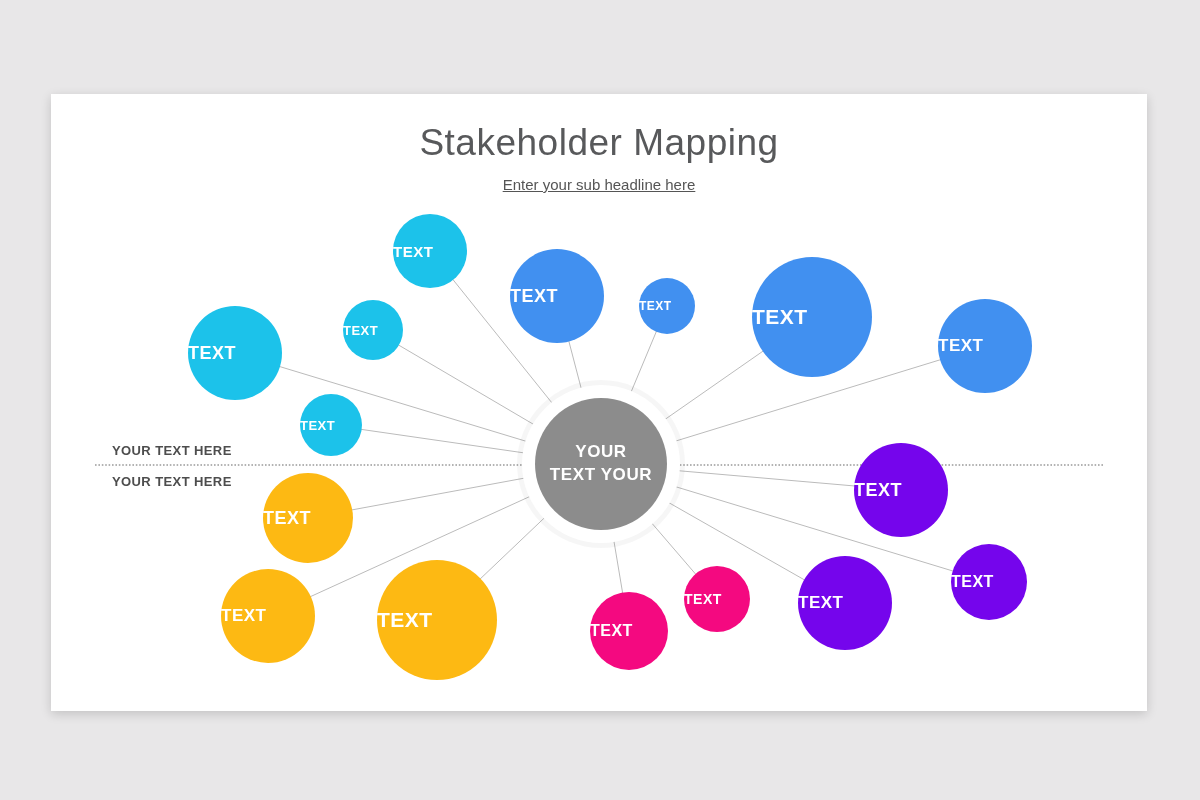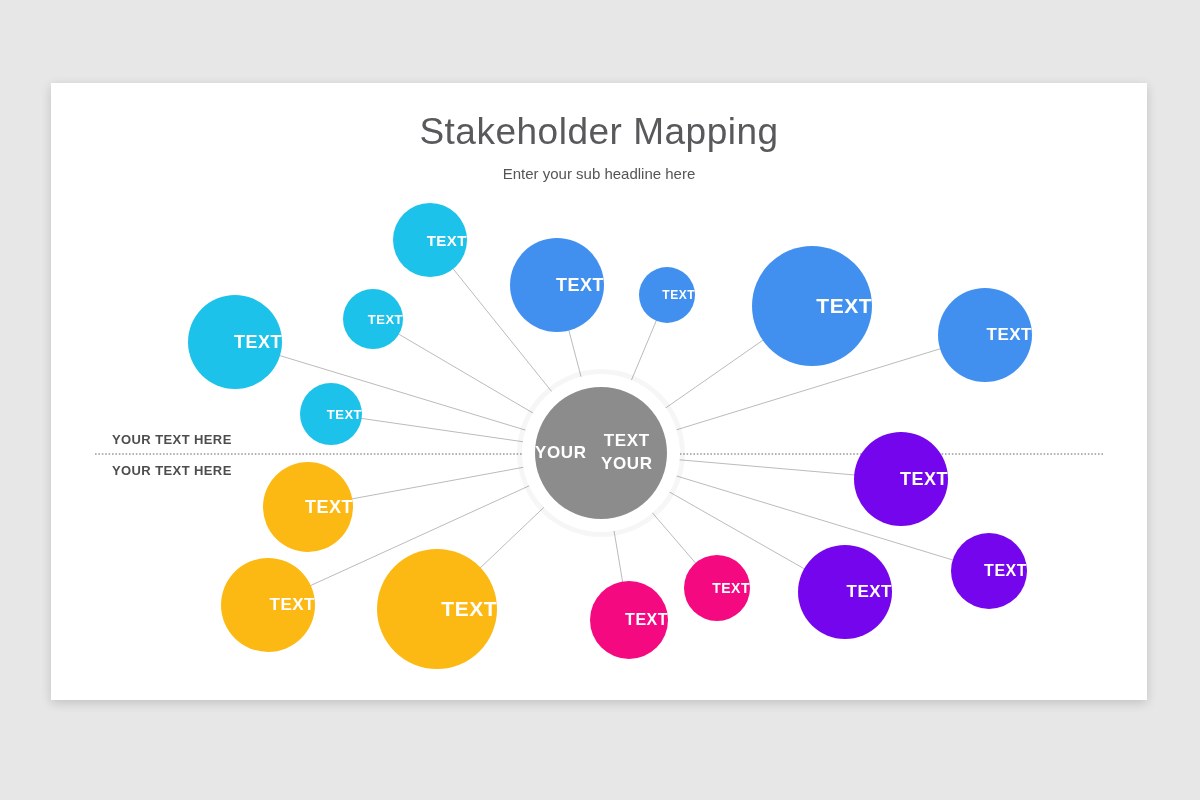--- a/index.html
+++ b/index.html
@@ -4,58 +4,58 @@
 <style>
   html,body{margin:0;padding:0;}
   body{
     width:1200px;height:800px;
     background:#E8E7E8;
     font-family:"Liberation Sans", sans-serif;
     position:relative;
     overflow:hidden;
   }
   .slide{
-    position:absolute;left:51px;top:83px;width:1096px;height:617px;
+    position:absolute;left:51px;top:94px;width:1096px;height:617px;
     background:#FFFFFF;
     box-shadow:0 3px 10px rgba(0,0,0,0.16);
   }
   .title{
     position:absolute;left:0;top:28px;width:1096px;
     text-align:center;
     font-size:37px;font-weight:400;color:#58595B;
     letter-spacing:0.5px;
   }
   .subtitle{
     position:absolute;left:0;top:82px;width:1096px;
     text-align:center;
-    font-size:15px;color:#555555;
+    font-size:15px;color:#555555;text-decoration:underline;
   }
   .connector-layer{position:absolute;left:0;top:0;}
   .node{
     position:absolute;border-radius:50%;
-    display:flex;align-items:center;justify-content:flex-end;
+    display:flex;align-items:center;justify-content:flex-start;
     color:#FFFFFF;font-weight:bold;letter-spacing:0.5px;
     z-index:2;
   }
   .cyan{background:#1CC2EA;}
   .blue{background:#4190F0;}
   .purple{background:#7505EC;}
   .pink{background:#F40980;}
   .yellow{background:#FDB913;}
   .center-halo{
     position:absolute;left:471px;top:291px;width:158px;height:158px;
     border-radius:50%;background:#FFFFFF;
     box-shadow:0 0 0 5px rgba(0,0,0,0.035);
     display:flex;align-items:center;justify-content:center;
     z-index:3;
   }
   .center-node{
     width:132px;height:132px;border-radius:50%;
     background:#8C8C8C;
-    display:flex;flex-direction:row;align-items:center;justify-content:center;
+    display:flex;flex-direction:column;align-items:center;justify-content:center;
     color:#FFFFFF;font-weight:bold;font-size:17px;letter-spacing:0.6px;
     line-height:1.35;text-align:center;
   }
   .side-label{
     position:absolute;left:61px;
     font-size:13px;font-weight:bold;color:#4D4D4D;letter-spacing:0.4px;
     z-index:2;
     text-align:center;
   }
   .side-label.above{top:349px;}

